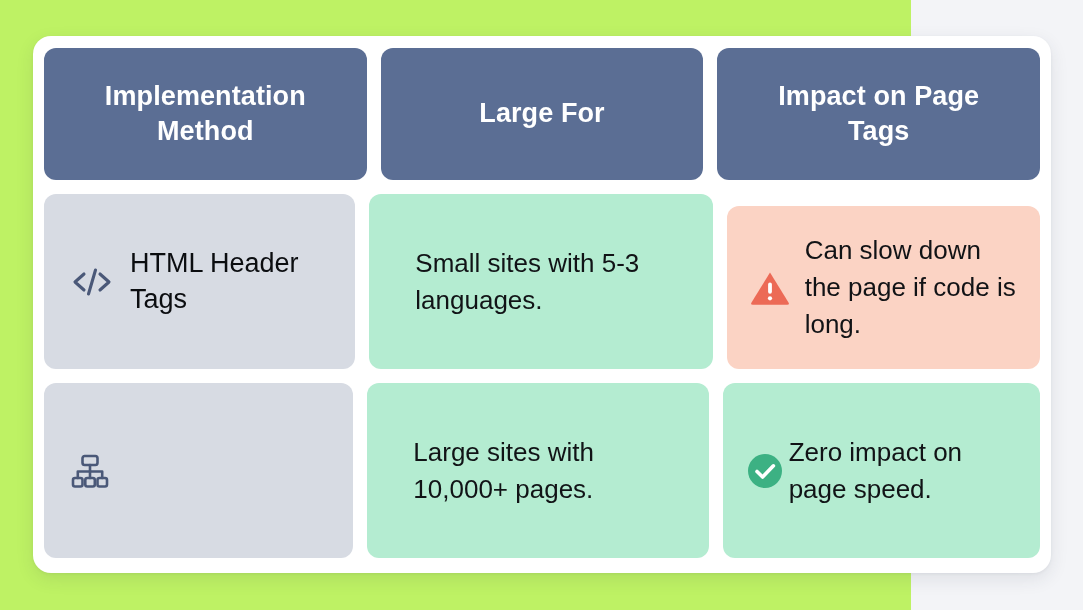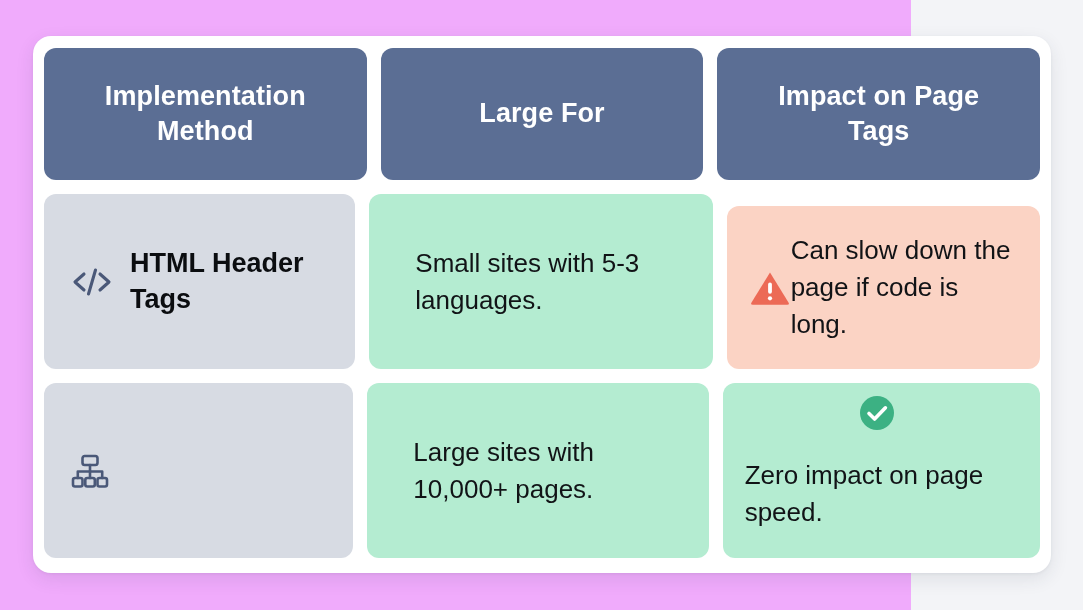--- a/index.html
+++ b/index.html
@@ -11,21 +11,21 @@
     width: 1083px;
     height: 610px;
     font-family: "Liberation Sans", sans-serif;
     overflow: hidden;
   }
 
   .stage {
     position: relative;
     width: 911px;
     height: 610px;
-    background: #f0abfc;
+    background: #bef264;
   }
 
   
   .table-card {
     position: absolute;
     left: 33px;
     top: 36px;
     width: 1018px;
     height: 537px;
     background: #ffffff;
@@ -79,38 +79,38 @@
     background: #d7dbe3;
     padding: 10px 18px 10px 26px;
     gap: 16px;
   }
   .cell.good {
     background: #b4ecd1;
     padding: 10px 30px 10px 46px;
   }
   .cell.good.with-icon {
     padding-left: 22px;
-    gap: 24px;
-    flex-direction: column;
+    gap: 4px;
   }
   .cell.warn {
     background: #fbd3c4;
     padding: 10px 24px 10px 22px;
+    gap: 14px;
     margin-top: 12px;
   }
 
   .body-text {
     color: #111316;
     font-size: 26px;
     line-height: 1.42;
   }
   .method-label {
     color: #0b0d10;
     font-size: 27px;
-    font-weight: bold;
+    font-weight: normal;
     line-height: 1.33;
   }
 
   .icon-slot {
     flex: 0 0 auto;
     display: flex;
     align-items: center;
     justify-content: center;
   }
   .icon-code  { width: 44px; height: 44px; }

